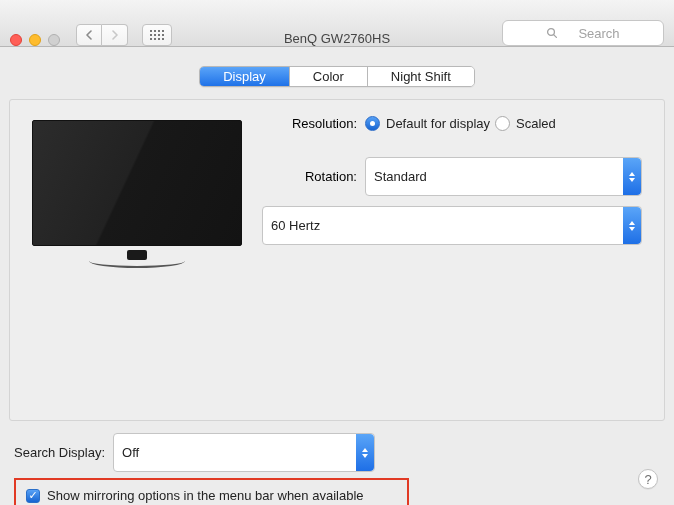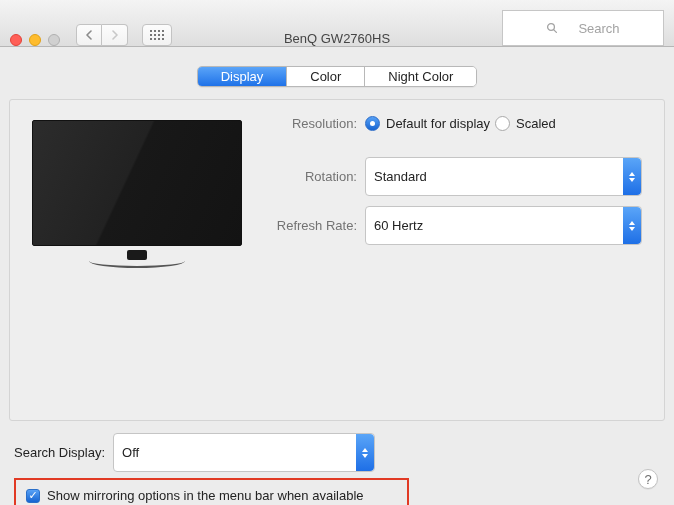--- a/index.html
+++ b/index.html
@@ -40,23 +40,23 @@
   width: 30px; height: 22px;
   background: linear-gradient(#fcfcfc,#f2f2f2);
   border: 1px solid #c3c3c3; border-radius: 4px;
   margin-left: 6px;
   display: flex; align-items: center; justify-content: center;
 }
 .dotgrid { display: grid; grid-template-columns: repeat(4,2px); grid-template-rows: repeat(3,2px); gap: 2px; }
 .dotgrid span { width: 2px; height: 2px; background: #4b4b4b; border-radius: 50%; }
 .title { flex: 1; text-align: center; font-size: 13px; color: #454545; font-weight: 400; }
 .searchwrap {
-  width: 162px; height: 36px;
-  background: #fff;
-  border: 1px solid #c6c6c6; border-radius: 0;
+  width: 162px; height: 26px;
+  background: #fff;
+  border: 1px solid #c6c6c6; border-radius: 6px;
   display: flex; align-items: center; justify-content: center;
   color: #a3a3a3; gap: 20px;
 }
 .content { padding: 9px 9px 0 9px; }
 .segwrap { display: flex; justify-content: center; margin: 10px 0 12px; }
 .seg {
   display: flex;
   border: 1px solid #b8b8b8;
   border-radius: 5px;
   overflow: hidden;
@@ -95,21 +95,21 @@
   position: absolute; bottom: 0; left: 50%; transform: translateX(-50%);
   border-bottom: 2px solid #555;
   border-radius: 0 0 50% 50%;
 }
 .stand::before {
   content: ""; position: absolute; left: 50%; transform: translateX(-50%);
   top: -4px; width: 20px; height: 10px; background: #1a1a1a; border-radius: 2px;
 }
 .form { flex: 1; display: flex; flex-direction: column; gap: 10px; margin-top: -4px; }
 .row { display: flex; align-items: center; }
-.label { width: 95px; text-align: right; margin-right: 8px; color: #737373; }
+.label { width: 95px; text-align: right; margin-right: 8px; color: #000000; }
 .radiogrp { display: flex; flex-direction: row; gap: 5px; }
 .radio { display: flex; align-items: center; gap: 6px; }
 .rb {
   width: 15px; height: 15px; border-radius: 50%;
   background: #fff; border: 1px solid #a9a9a9;
   display: inline-flex; align-items: center; justify-content: center;
   position: relative;
 }
 .rb.checked { background: linear-gradient(#57a1f6,#1664d1); border-color: #2b6cc8; }
 .rb.checked::after { content:""; width:5px; height:5px; background:#fff; border-radius:50%; }
@@ -215,21 +215,21 @@
         </svg>
     <span>Search</span>
   </div>
 </div>
 
 <div class="content">
   <div class="segwrap">
     <div class="seg">
       <div class="segitem active">Display</div>
       <div class="segitem">Color</div>
-      <div class="segitem">Night Color</div>
+      <div class="segitem">Night Shift</div>
     </div>
   </div>
 
   <div class="inset">
     <div class="monitor">
       <div class="screen"></div>
       <div class="stand"></div>
     </div>
     <div class="form">
       <div class="row">
@@ -246,21 +246,20 @@
         </div>
       </div>
       <div class="row" style="margin-top:16px;">
         <div class="label">Rotation:</div>
         <div class="select">
           <span>Standard</span>
           <div class="selarrow"></div>
         </div>
       </div>
       <div class="row">
-        <div class="label">Refresh Rate:</div>
         <div class="select">
           <span>60 Hertz</span>
           <div class="selarrow"></div>
         </div>
       </div>
     </div>
   </div>
 </div>
 
 <div class="bottom">

